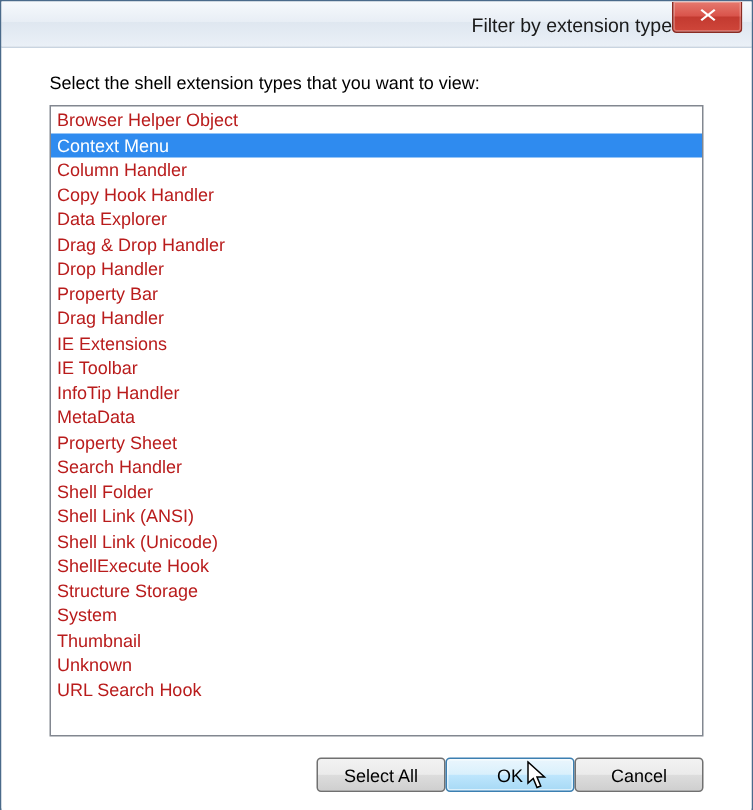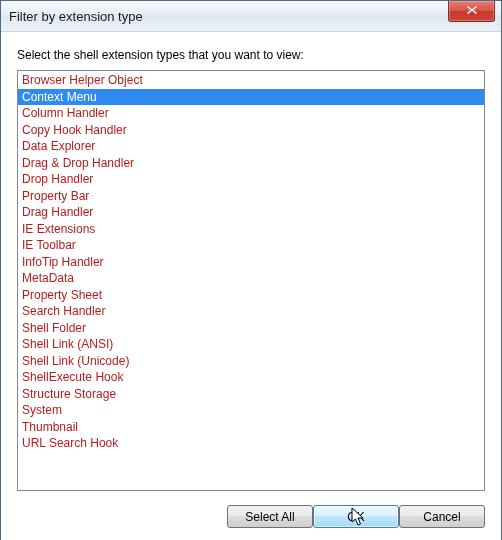--- a/index.html
+++ b/index.html
@@ -1,21 +1,21 @@
 <!DOCTYPE html>
 <html><head>
 <meta charset="utf-8">
 <style>
 html,body{margin:0;padding:0;font-family:"Segoe UI",Tahoma,sans-serif;font-size:12px;background:#d6e4f2}
 .window{width:502px;height:540px;box-sizing:border-box;background:#fff;border:1px solid #4a6a8a;box-shadow:0 2px 10px rgba(0,0,0,.3);position:relative}
-.titlebar{height:30px;background:linear-gradient(to bottom,#f6f9fc 0%,#e8eef5 45%,#dfe7f0 46%,#eaf0f7 100%);border-bottom:1px solid #c9d4e0;display:flex;align-items:center;justify-content:space-between;padding-left:8px}
+.titlebar{height:30px;background:linear-gradient(to bottom,#f6f9fc 0%,#e8eef5 45%,#dfe7f0 46%,#eaf0f7 100%);border-bottom:1px solid #c9d4e0;display:flex;align-items:center;justify-content:flex-end;padding-left:8px}
 .titlebar-text{color:#1a1a1a;font-size:13px}
 .close-btn{width:45px;height:20px;margin-right:6px;margin-top:-10px;background:linear-gradient(to bottom,#e67a6f 0%,#d9544b 48%,#c33a30 52%,#cf463a 100%);border:1px solid #8a2b22;border-top:none;border-radius:0 0 3px 3px;display:flex;align-items:center;justify-content:center;box-shadow:inset 0 0 0 1px rgba(255,255,255,.25)}
 .close-btn svg{width:12px;height:10px}
-.body{padding:16px 16px 12px;box-sizing:border-box;height:calc(100% - 30px);display:flex;flex-direction:column;background:#fff}
+.body{padding:16px 32px 12px;box-sizing:border-box;height:calc(100% - 30px);display:flex;flex-direction:column;background:#fff}
 .instr{margin-bottom:8px;color:#000}
 .listbox{flex:1;border:1px solid #828790;background:#fff;overflow:auto;padding:1px 0}
 .item{padding:0 4px;line-height:16.5px;color:#b91c1c;cursor:default}
 .item.selected{background:#2f8bef;color:#fff}
 .btnrow{display:flex;justify-content:flex-end;padding-top:14px}
 .btn{min-width:86px;height:23px;border:1px solid #707070;border-radius:3px;background:linear-gradient(to bottom,#f2f2f2 0%,#ebebeb 49%,#dddddd 50%,#cfcfcf 100%);font:inherit;color:#000;cursor:pointer}
 .btn.default{border-color:#3c7fb1;background:linear-gradient(to bottom,#eaf6fd 0%,#d9f0fc 49%,#bee6fd 50%,#a7d9f5 100%);box-shadow:inset 0 0 0 1px rgba(255,255,255,.6)}
 .cursor{position:absolute;left:350px;top:506px;pointer-events:none}
 </style>
 </head>
@@ -50,20 +50,21 @@
         <div class="item">MetaData</div>
         <div class="item">Property Sheet</div>
         <div class="item">Search Handler</div>
         <div class="item">Shell Folder</div>
         <div class="item">Shell Link (ANSI)</div>
         <div class="item">Shell Link (Unicode)</div>
         <div class="item">ShellExecute Hook</div>
         <div class="item">Structure Storage</div>
         <div class="item">System</div>
         <div class="item">Thumbnail</div>
+        <div class="item">Unknown</div>
         <div class="item">URL Search Hook</div>
       </div>
     <div class="btnrow">
       <button class="btn">Select All</button>
       <button class="btn default">OK</button>
       <button class="btn">Cancel</button>
     </div>
   </div>
   <svg class="cursor" width="18" height="22">
     <path d="M1 1 L1 15 L4.5 12 L7 18 L9.5 17 L7 11 L12 11 Z" fill="#fff" stroke="#000" stroke-width="1"></path>

